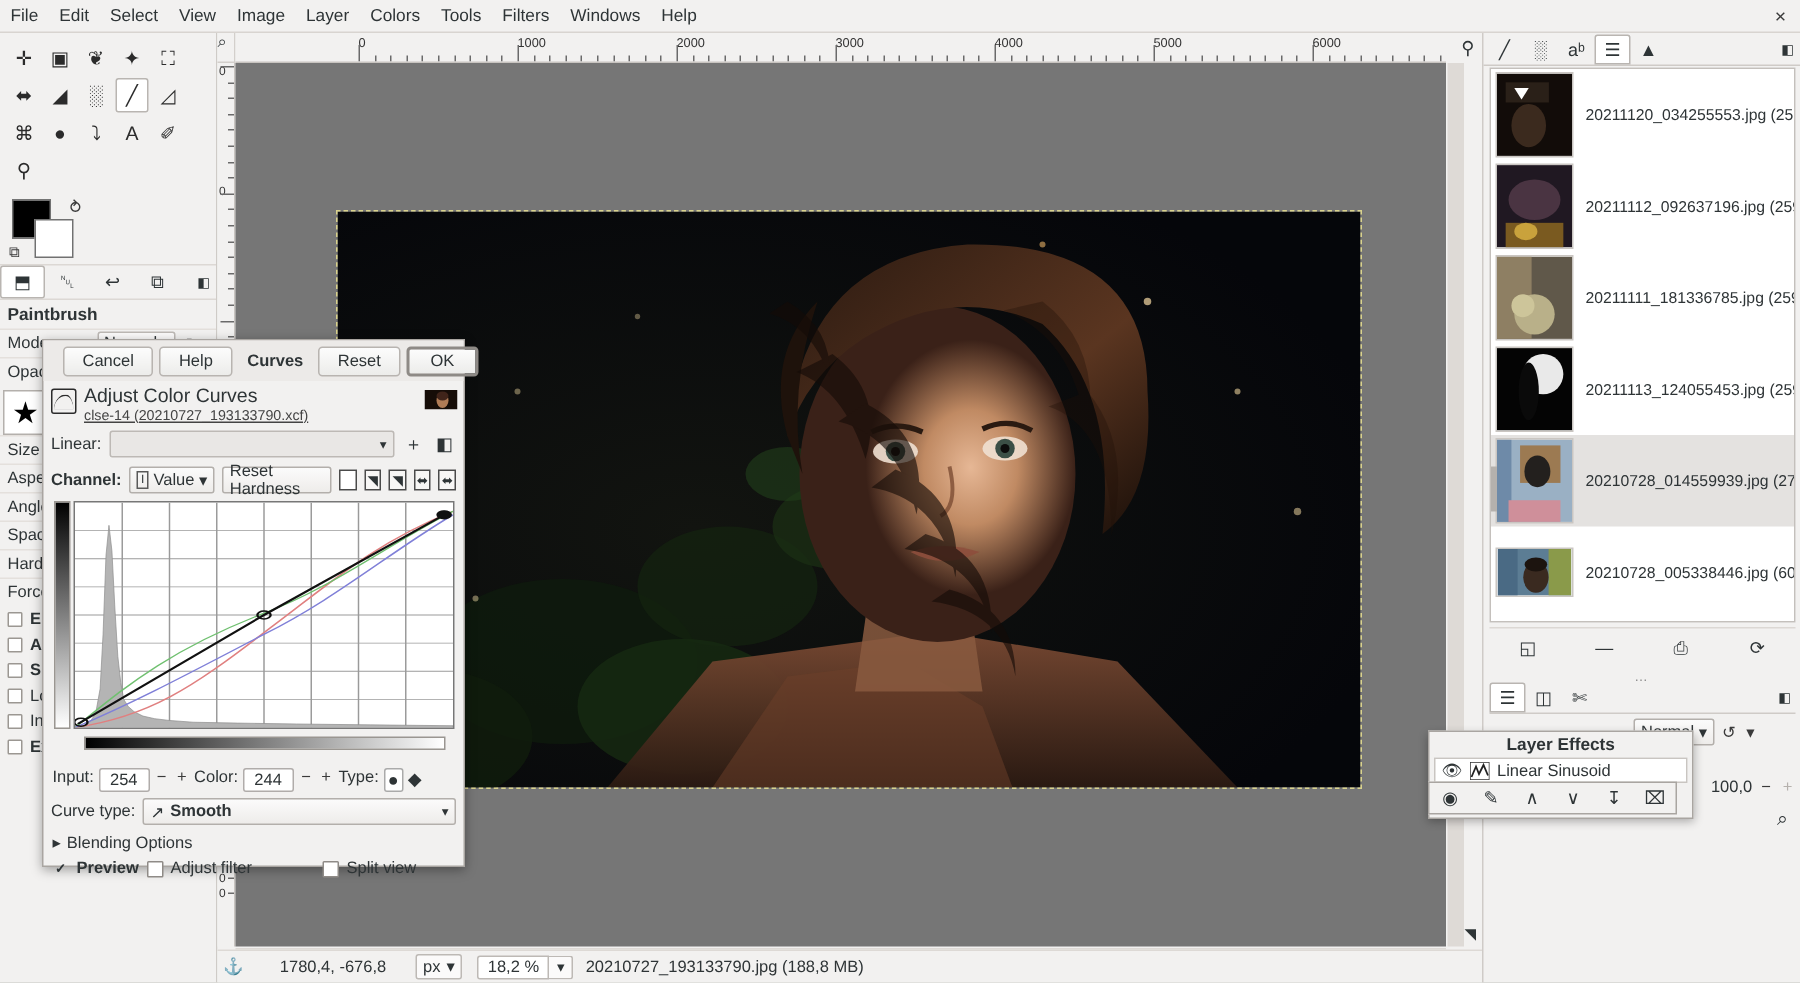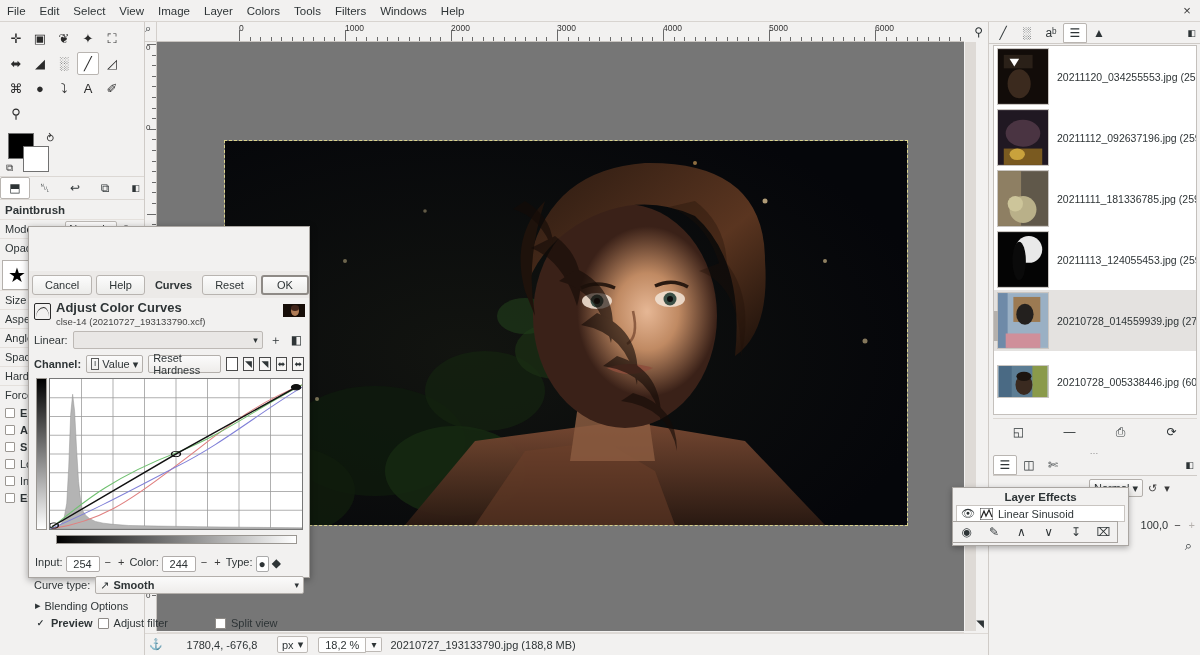--- a/index.html
+++ b/index.html
@@ -107,33 +107,33 @@
   .sb-unit { border: 1px solid #bdb9b5; background: #fbfafa; border-radius: 2px; padding: 1px 4px; display: flex; gap: 4px; align-items: center; font-size: 11px; }
   .sb-zoom { border: 1px solid #bdb9b5; background: #fff; border-radius: 2px 0 0 2px; padding: 1px 6px; font-size: 11px; }
   .sb-zoom-arrow { border: 1px solid #bdb9b5; border-left: none; background: #fbfafa; border-radius: 0 2px 2px 0; padding: 1px 5px; font-size: 10px; }
   #sb-file { margin-left: 8px; font-size: 11px; }
 
   
   #curves-dialog {
     position: absolute; left: 28px; top: 226px; width: 282px; height: 352px;
     background: #f2f1f0; border: 1px solid #a9a5a1; box-shadow: 0 2px 7px rgba(0,0,0,.35);
   }
-  #cd-buttons { display: flex; align-items: center; gap: 4px; height: 27px; padding: 2px 3px; background: #eceae8; margin-top: 44px; }
+  #cd-buttons { display: flex; align-items: center; gap: 4px; height: 27px; padding: 2px 13px; background: #eceae8; }
   .cd-btn {
     border: 1px solid #b8b4b0; background: linear-gradient(#fcfcfc,#ececea);
     border-radius: 3px; padding: 3px 12px; font-size: 11px;
   }
   .cd-btn.flat { border: none; background: none; font-weight: bold; padding: 3px 6px; }
   .cd-btn.ok { border: 2px solid #8e8a86; padding: 2px 14px; }
   #cd-titlerow { display: flex; align-items: flex-start; padding: 3px 4px 1px 5px; }
   #cd-icon { width: 17px; height: 17px; border: 1.5px solid #2b2b2b; border-radius: 2px; margin: 2px 5px 0 0; position: relative; overflow: hidden; flex: none; }
   #cd-icon:after { content: ""; position: absolute; left: 1px; bottom: 2px; width: 13px; height: 9px;
     border-top: 1.5px solid #2b2b2b; border-radius: 60% 40% 0 0 / 100% 100% 0 0; }
-  #cd-title { font-size: 13px; font-weight: bold; line-height: 14px; }
-  #cd-sub { font-size: 9.5px; color: #444; margin-top: 1px; }
+  #cd-title { font-size: 13px; font-weight: normal; line-height: 14px; }
+  #cd-sub { font-size: 9.5px; color: #444; margin-top: 1px; text-decoration: underline; }
   #cd-thumb { width: 22px; height: 13px; margin-left: auto; margin-top: 3px; flex: none; }
   .cd-row { display: flex; align-items: center; gap: 5px; padding: 3px 5px; }
   .cd-lbl { font-size: 11px; }
   .cd-lbl.b { font-weight: bold; }
   #presets-combo { flex: 1; border: 1px solid #bdb9b5; background: #e9e7e5; border-radius: 2px; height: 18px; display: flex; align-items: center; padding: 0 4px; }
   #presets-combo .arr { margin-left: auto; font-size: 9px; }
   .sm-btn { font-size: 12px; padding: 0 2px; }
   #chan-combo { border: 1px solid #b3afab; background: linear-gradient(#fbfbfb,#eeecea); border-radius: 2px; height: 18px; display: flex; align-items: center; gap: 3px; padding: 0 4px; font-size: 11px; }
   #chan-combo .gly { border: 1px solid #5a5a5a; font-size: 8px; padding: 0 2px; line-height: 10px; }
   #reset-chan { border: 1px solid #b3afab; background: linear-gradient(#fbfbfb,#eeecea); border-radius: 2px; height: 18px; display: flex; align-items: center; padding: 0 4px; font-size: 11px; }

